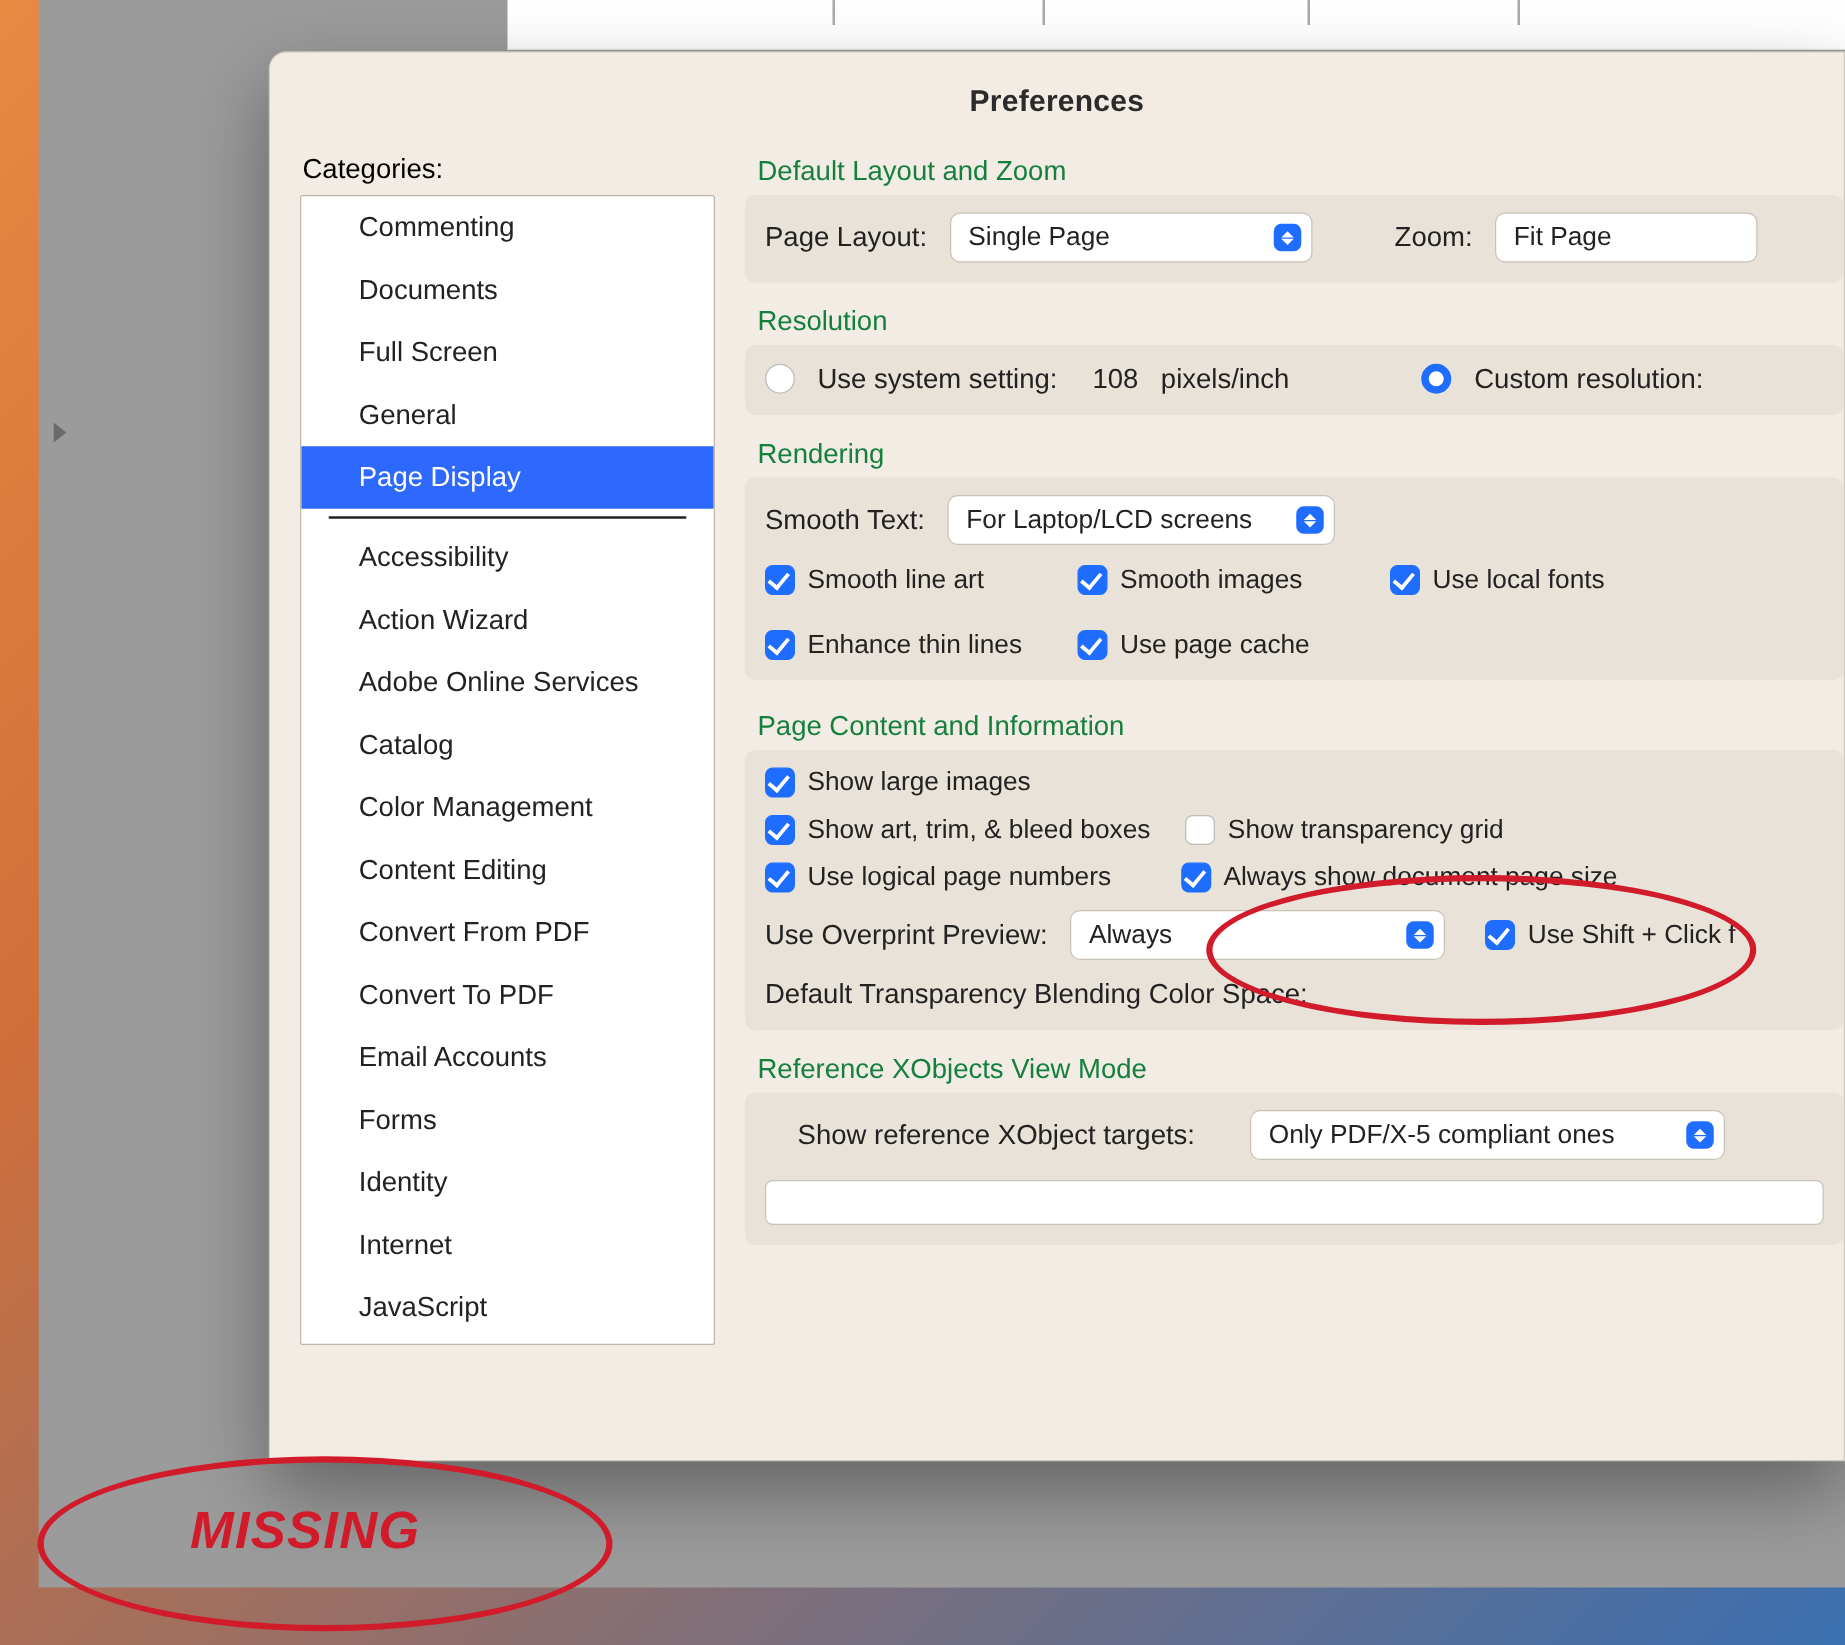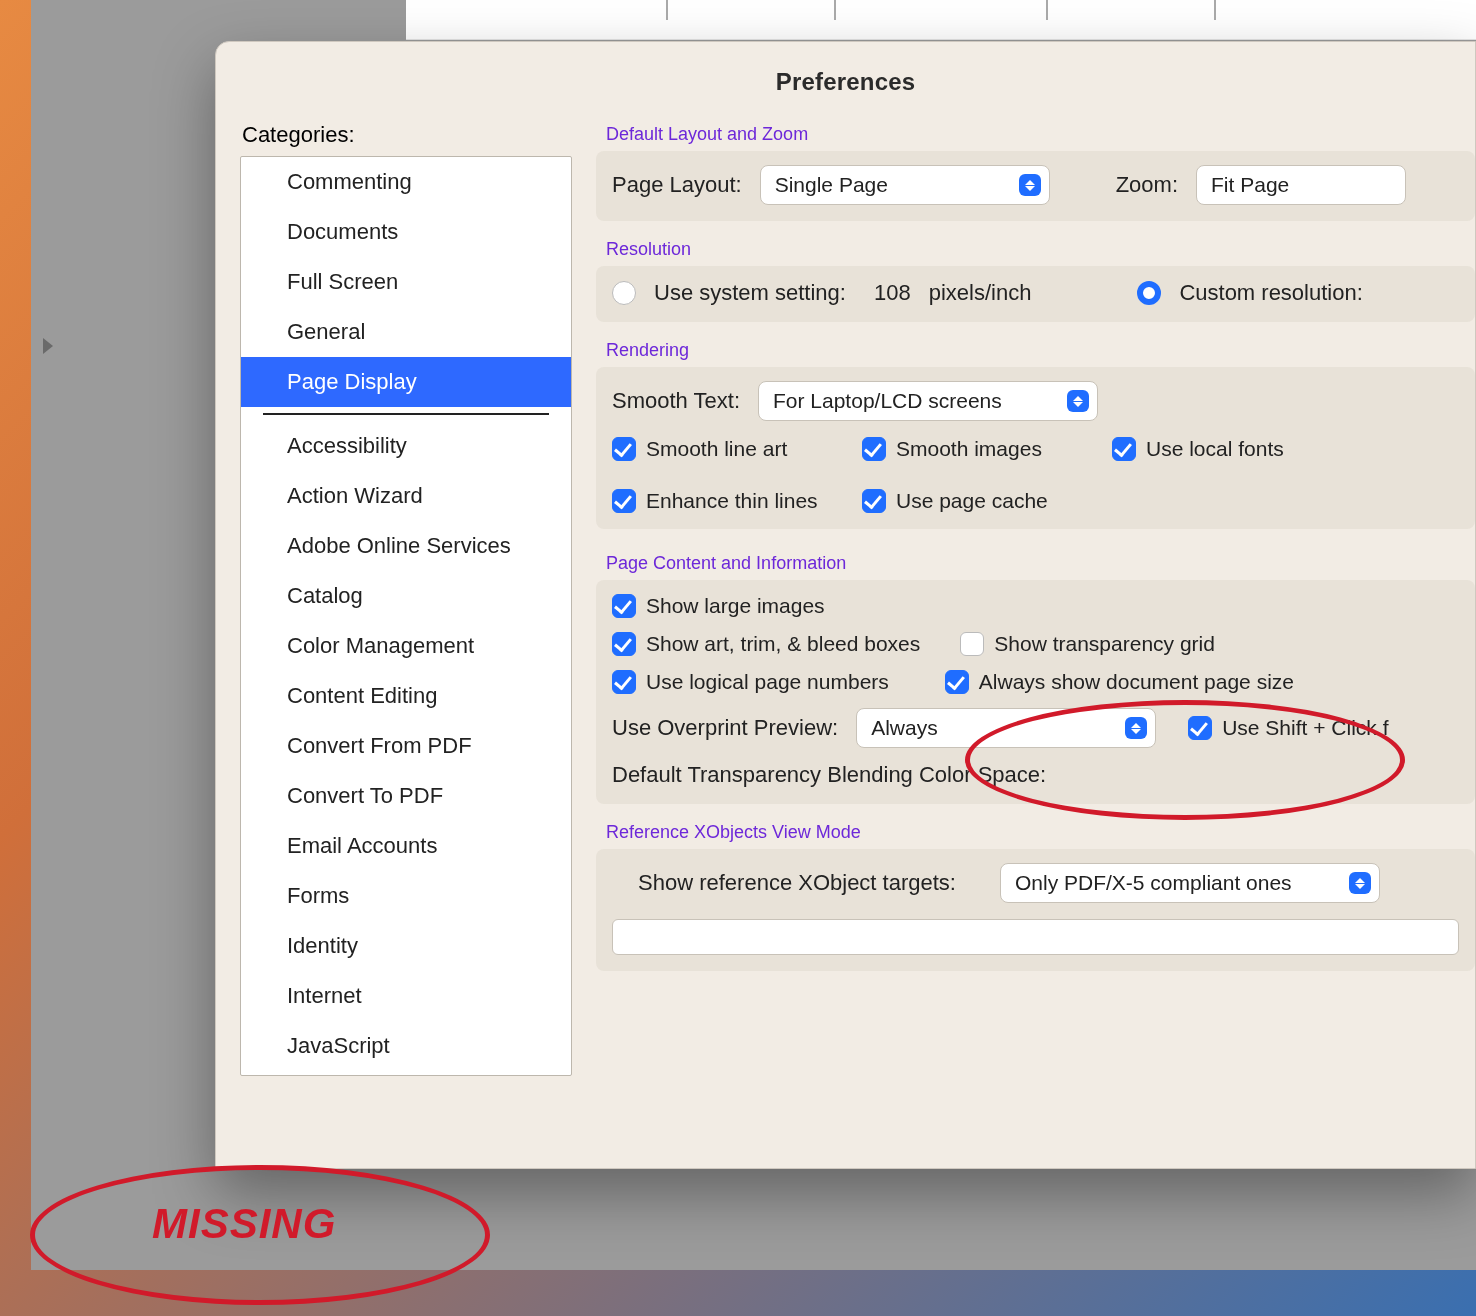--- a/index.html
+++ b/index.html
@@ -27,21 +27,21 @@
 
   .side { width:380px; padding:0 24px 24px 24px; }
   .side-label { font-size:22px; color:#000000; margin:4px 0 8px 2px; }
   .cat-list { border:1px solid #bdb7ad; background:#fff; border-radius:2px; height:920px; overflow:hidden; }
   .cat-item { font-size:22px; color:#222; padding:12px 12px 12px 46px; cursor:default; }
   .cat-item.selected { background:#2e69ff; color:#fff; }
   .cat-sep { height:0; border-top:2px solid #222; margin:6px 22px 6px 22px; }
 
   .main { flex:1; padding:0 0 24px 0; overflow:hidden; }
 
-  .section-title { font-size:18px; color:#6d28d9; margin:6px 0 6px 10px; }
+  .section-title { font-size:22px; color:#15803d; margin:6px 0 6px 10px; }
   .panel { background:#e8e2d8; border-radius:8px; padding:14px 16px 16px 16px; margin:0 0 18px 0;text-align:center; }
 
   .row { display:flex; align-items:center; gap:18px; flex-wrap:wrap; }
   .label { font-size:22px; color:#222; }
   .select {
     display:inline-flex; align-items:center; justify-content:space-between;
     background:#fff; border:1px solid #c8c2b8; border-radius:8px;
     height:40px; padding:0 8px 0 14px; font-size:21px; color:#222; gap:28px;
   }
   .select .caret {
@@ -144,21 +144,21 @@
           <span style="width:70px"></span>
           <span class="radio checked"></span>
           <span class="label">Custom resolution:</span>
         </div>
       </div>
 
       <div class="section-title">Rendering</div>
       <div class="panel">
         <div class="row" style="margin-bottom:16px">
           <span class="label">Smooth Text:</span>
-          <span class="select" style="width:340px">
+          <span class="select" style="width:310px">
             <span>For Laptop/LCD screens</span>
             <span class="caret"></span>
           </span>
         </div>
         <div class="grid-3">
           <span class="chk-row">
               <span class="check checked"></span>
               <span>Smooth line art</span>
             </span>
           <span class="chk-row">
@@ -180,21 +180,21 @@
         </div>
       </div>
 
       <div class="section-title" style="margin-top:24px">Page Content and Information</div>
       <div class="panel">
         <div style="display:flex; flex-direction:column; gap:14px">
           <span class="chk-row">
               <span class="check checked"></span>
               <span>Show large images</span>
             </span>
-          <div class="row" style="gap:40px">
+          <div class="row" style="gap:28px">
             <span class="chk-row">
                 <span class="check checked"></span>
                 <span>Show art, trim, &amp; bleed boxes</span>
               </span>
             <span class="chk-row">
                 <span class="check"></span>
                 <span>Show transparency grid</span>
               </span>
           </div>
           <div class="row" style="gap:56px">

